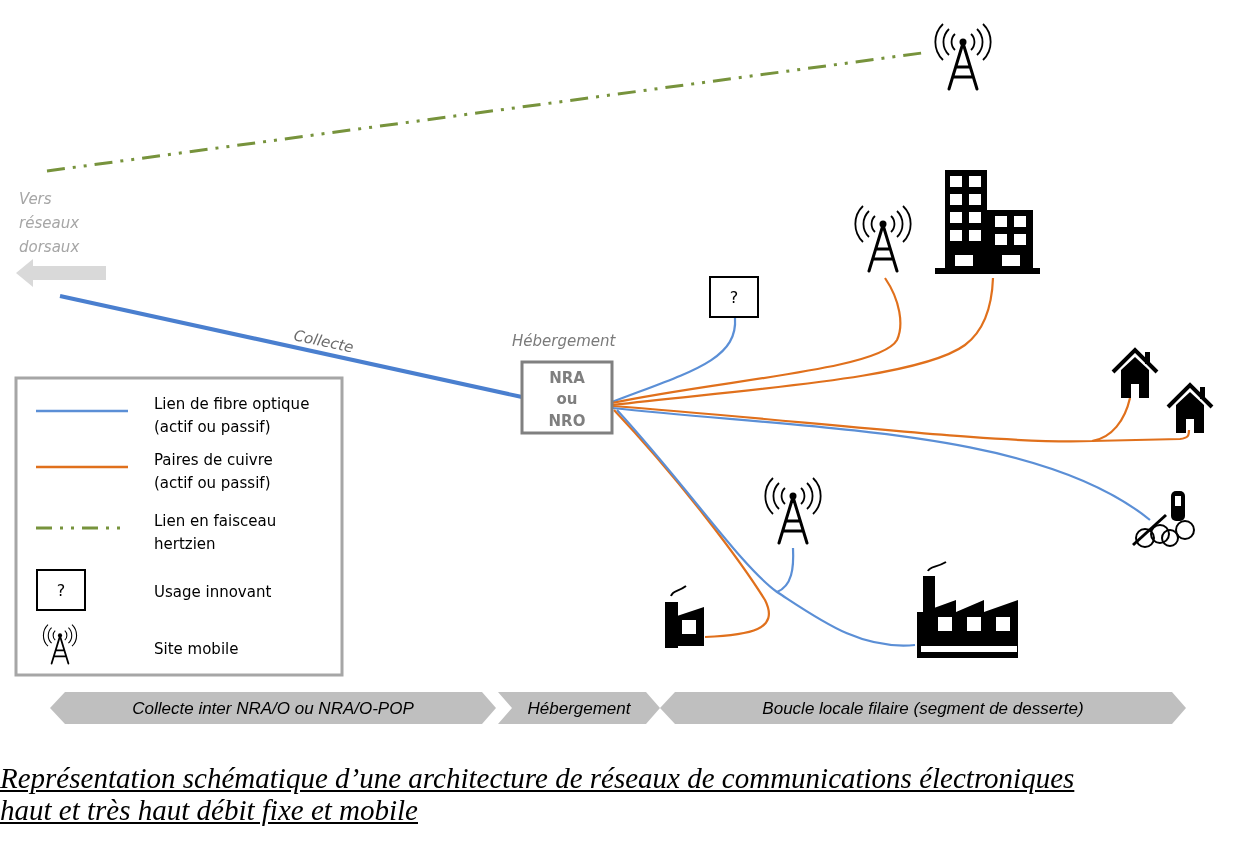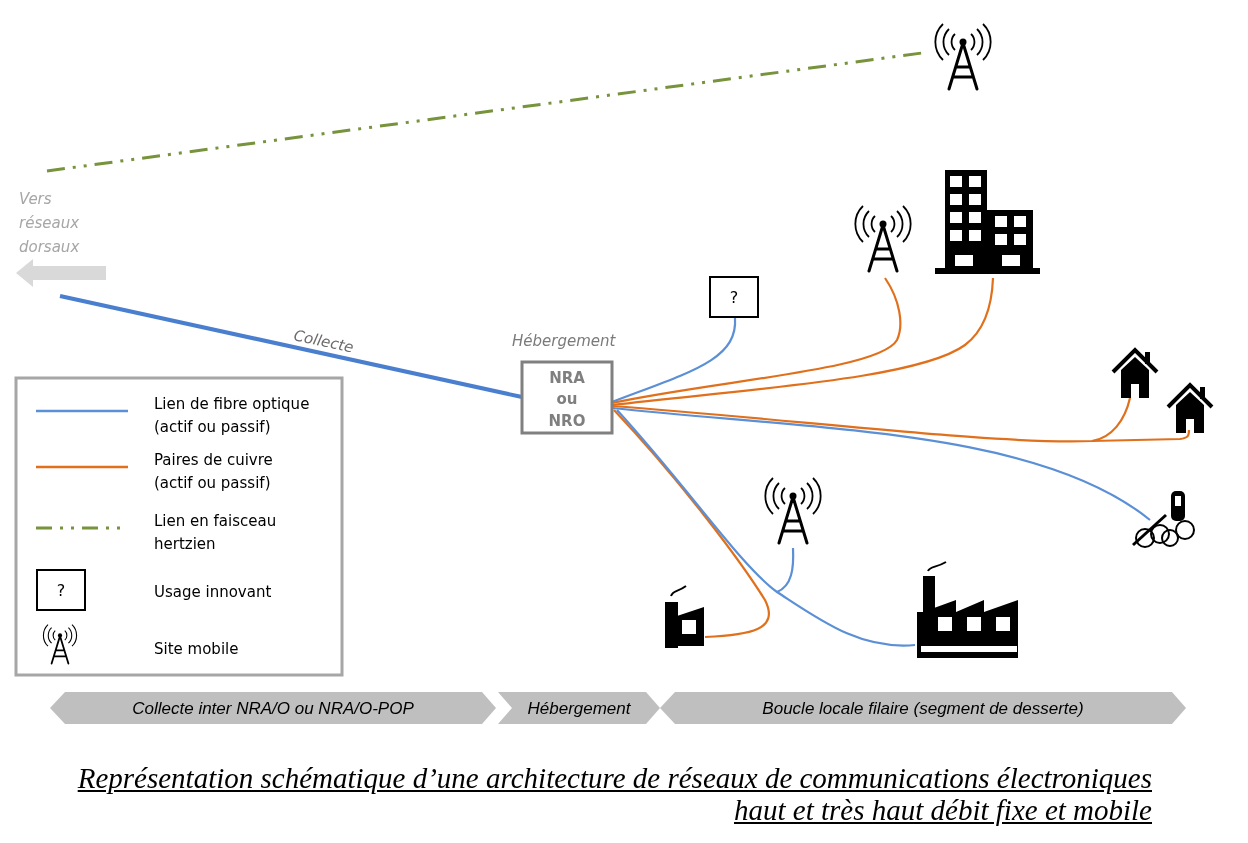--- a/index.html
+++ b/index.html
@@ -5,21 +5,21 @@
   html,body{margin:0;padding:0;background:#ffffff;}
   body{width:1248px;height:843px;position:relative;overflow:hidden;font-family:"Liberation Sans",sans-serif;}
   #diagram{position:absolute;left:0;top:0;}
   .t-gray-it{font-family:"DejaVu Sans",sans-serif;font-style:italic;fill:#a6a6a6;font-size:15px;}
   .t-collecte{font-family:"DejaVu Sans",sans-serif;font-style:italic;fill:#6b6b6b;font-size:15px;}
   .t-heb{font-family:"DejaVu Sans",sans-serif;font-style:italic;fill:#7a7a7a;font-size:15px;}
   .t-nra{font-family:"DejaVu Sans",sans-serif;font-weight:bold;fill:#7f7f7f;font-size:15px;}
   .t-legend{font-family:"DejaVu Sans",sans-serif;fill:#000;font-size:15px;}
   .t-q{font-family:"DejaVu Sans",sans-serif;fill:#000;font-size:16px;}
   .t-band{font-family:"Liberation Sans",sans-serif;font-style:italic;fill:#000;font-size:17px;}
-  .caption{position:absolute;left:0;width:1152px;text-align:right;font-family:"Liberation Serif",serif;font-style:italic;font-size:29px;color:#000;text-decoration:underline;line-height:34px;}
+  .caption{position:absolute;left:0;width:1152px;text-align:left;font-family:"Liberation Serif",serif;font-style:italic;font-size:29px;color:#000;text-decoration:underline;line-height:34px;}
 </style>
 </head>
 <body>
 
 <svg id="diagram" width="1248" height="843" viewBox="0 0 1248 843" xmlns="http://www.w3.org/2000/svg">
   <defs>
     <g id="antenna">
       <path d="M0,-20 L-14,26 M0,-20 L14,26 M-7,4 L7,4 M-10,14 L10,14" stroke="#000" stroke-width="3" fill="none" stroke-linecap="round"></path>
       <circle cx="0" cy="-21" r="3.5" fill="#000"></circle>
       <path d="M-8,-29 A11,11 0 0 0 -8,-13 M8,-29 A11,11 0 0 1 8,-13" stroke="#000" stroke-width="1.8" fill="none"></path>

